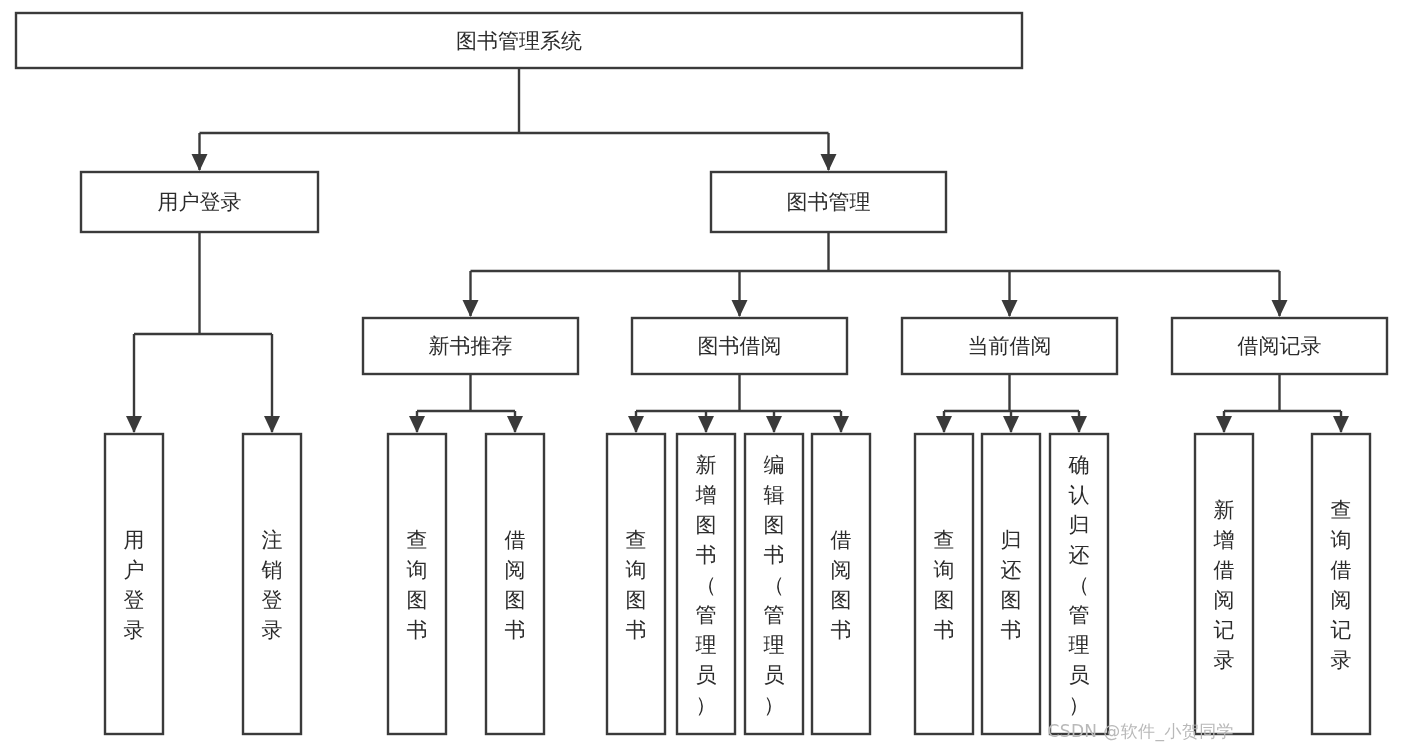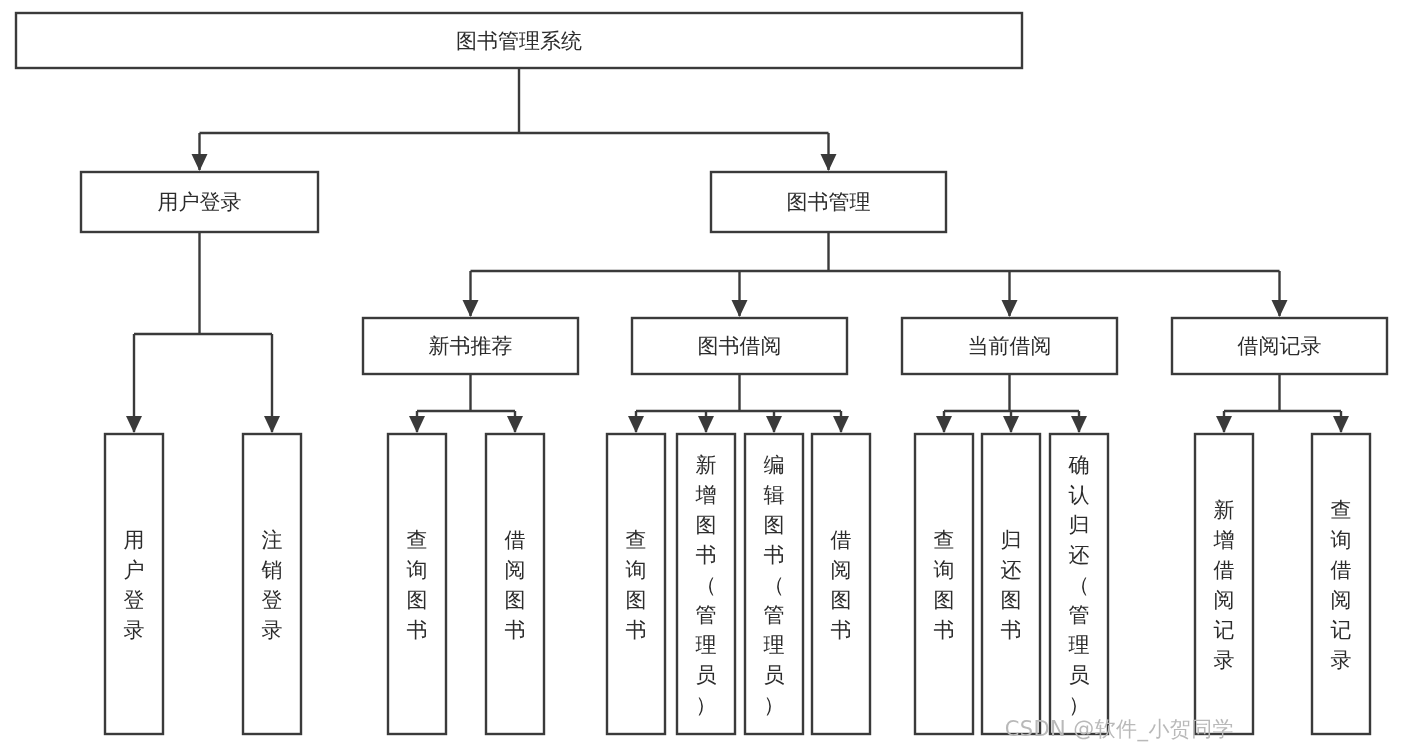--- a/index.html
+++ b/index.html
@@ -50,21 +50,21 @@
     fill: #2c2c2c;
     font-family: "DejaVu Sans", "Liberation Sans", sans-serif;
     font-size: 21px;
     text-anchor: middle;
   }
   .watermark-text {
     position: absolute;
     right: 8px;
     bottom: 4px;
     font-family: "DejaVu Sans", "Liberation Sans", sans-serif;
-    font-size: 21px;
+    font-size: 17px;
     color: #b9b9b9;
     white-space: nowrap;
     letter-spacing: 0.4px;
   }
 </style>
 </head>
 <body>
 
 <div id="diagram-root">
 

